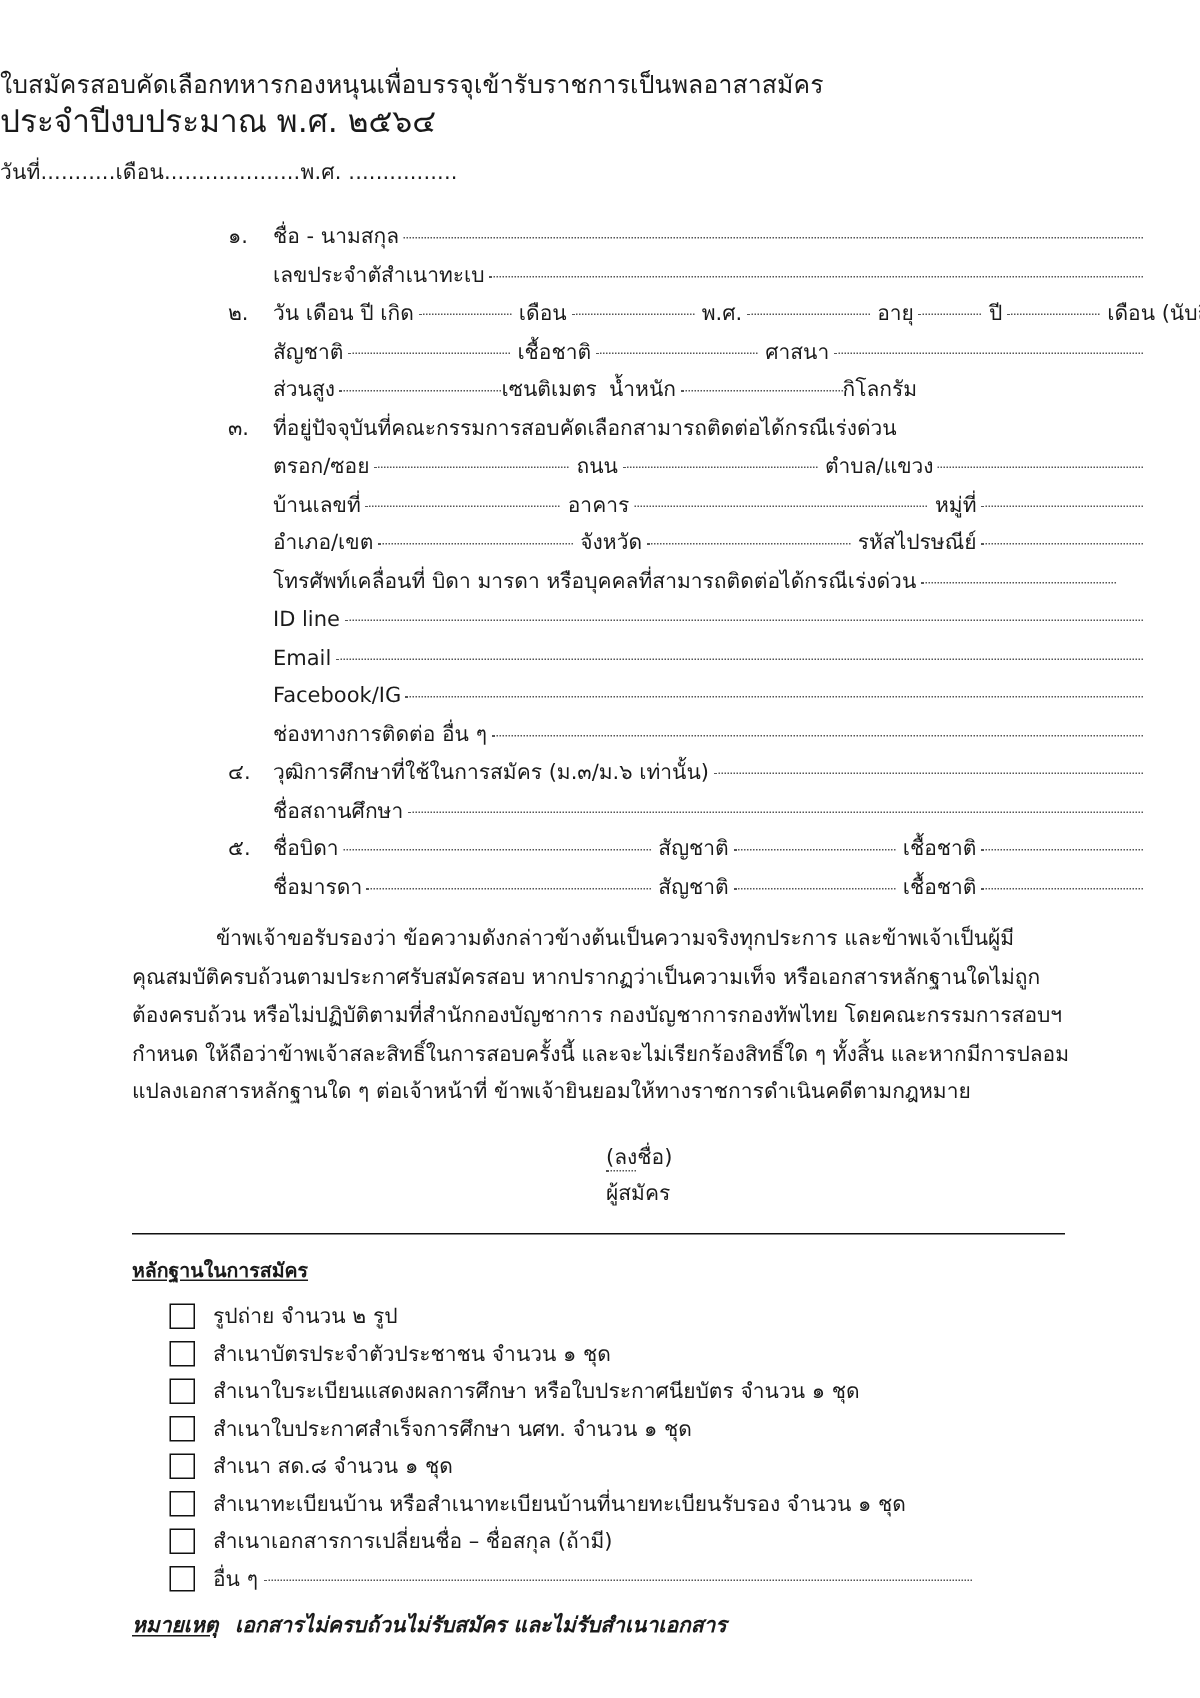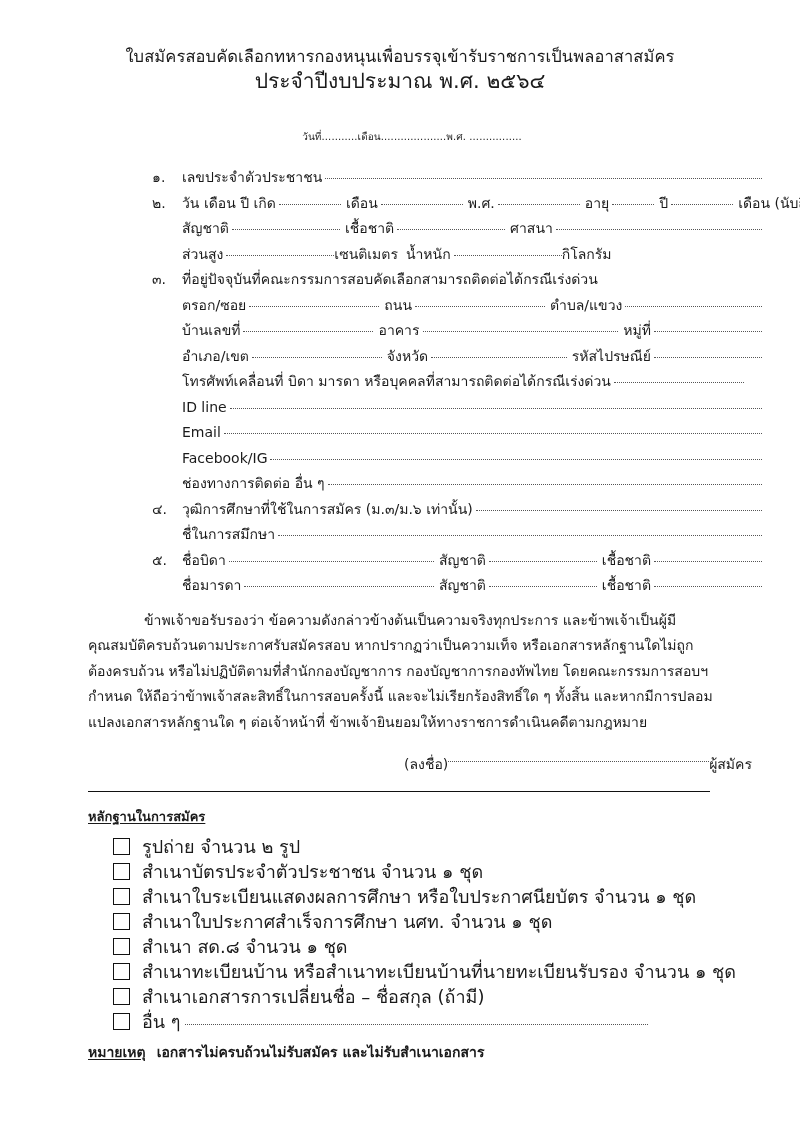--- a/index.html
+++ b/index.html
@@ -18,37 +18,36 @@
   .page {
     position: relative;
     width: 800px;
     height: 1132px;
     box-sizing: border-box;
     padding: 0;
   }
 
   
   .header {
-    text-align: center;
+    text-align: left;
     padding-top: 44px;
   }
   .title-line1 {
     font-size: 16.5px;
     line-height: 25px;
     letter-spacing: 0.1px;
   }
   .title-line2 {
     font-size: 21px;
     line-height: 25px;
   }
   .date-line {
-    font-size: 10px;
-    margin-top: 35px;
+    font-size: 14px;
+    margin-top: 9px;
     letter-spacing: 0.1px;
-    padding-left: 24px;
   }
 
   
   .form-body {
     margin-top: 21px;
     padding-left: 152px;
     padding-right: 38px;
     font-size: 14px;
   }
   .item {
@@ -106,23 +105,24 @@
     text-align: left;
   }
   .declaration p {
     margin: 0;
     text-indent: 56px;
   }
 
   
   .sign-row {
     display: flex;
-    align-items: center;
+    align-items: flex-start;
     font-size: 14px;
     white-space: nowrap;
+    flex-direction: column;
   }
   .sign-applicant {
     margin-top: 18px;
     padding-left: 404px;
     padding-right: 48px;
   }
   .sign-row .sdots {
     flex: 1 1 auto;
     border-bottom: 1.3px dotted #555;
     position: relative;
@@ -165,41 +165,42 @@
     width: 17px;
     height: 17px;
     border: 1.4px solid #111;
     background: #fff;
     flex: 0 0 17px;
     margin-left: 25px;
     box-sizing: border-box;
   }
   .check-label {
     margin-left: 12px;
-    font-size: 18px;
+    font-size: 14px;
     white-space: nowrap;
     display: flex;
     align-items: baseline;
     flex: 1 1 auto;
     min-width: 0;
   }
   .check-label .cdots {
     flex: 1 1 auto;
     border-bottom: 1.3px dotted #555;
     position: relative;
     top: -3px;
     height: 1px;
     margin-left: 4px;
     margin-right: 92px;
   }
   .note-row {
     display: flex;
     align-items: baseline;
     margin-top: 7px;
     font-size: 14px;
+    font-style: italic;
   }
   .note-label {
     font-weight: bold;
     text-decoration: underline;
     text-underline-offset: 2px;
     flex: 0 0 auto;
   }
   .note-text {
     margin-left: 11px;
     font-weight: bold;
@@ -216,21 +217,25 @@
     <div class="title-line2">ประจำปีงบประมาณ พ.ศ. ๒๕๖๔</div>
     <div class="date-line">วันที่...........เดือน....................พ.ศ. ................</div>
   </div>
 
   <div class="form-body">
 
     <div class="item">
       <div class="item-num">๑.</div>
       <div class="item-body">
         <div class="row">
-          <span class="lbl">เลขประจำตัวประชาชน</span>
+          <span class="lbl">ชื่อ - นามสกุล</span>
+          <span class="dots"></span>
+        </div>
+        <div class="row">
+          <span class="lbl">เลขประจำตัสำเนาทะเบ</span>
           <span class="dots"></span>
         </div>
       </div>
     </div>
 
     <div class="item">
       <div class="item-num">๒.</div>
       <div class="item-body">
         <div class="row">
           <span class="lbl">วัน เดือน ปี เกิด</span>
@@ -326,21 +331,21 @@
     </div>
 
     <div class="item">
       <div class="item-num">๔.</div>
       <div class="item-body">
         <div class="row">
           <span class="lbl">วุฒิการศึกษาที่ใช้ในการสมัคร (ม.๓/ม.๖ เท่านั้น)</span>
           <span class="dots"></span>
         </div>
         <div class="row">
-          <span class="lbl">ชื่ในการสมึกษา</span>
+          <span class="lbl">ชื่อสถานศึกษา</span>
           <span class="dots"></span>
         </div>
       </div>
     </div>
 
     <div class="item">
       <div class="item-num">๕.</div>
       <div class="item-body">
         <div class="row">
           <span class="lbl">ชื่อบิดา</span>

